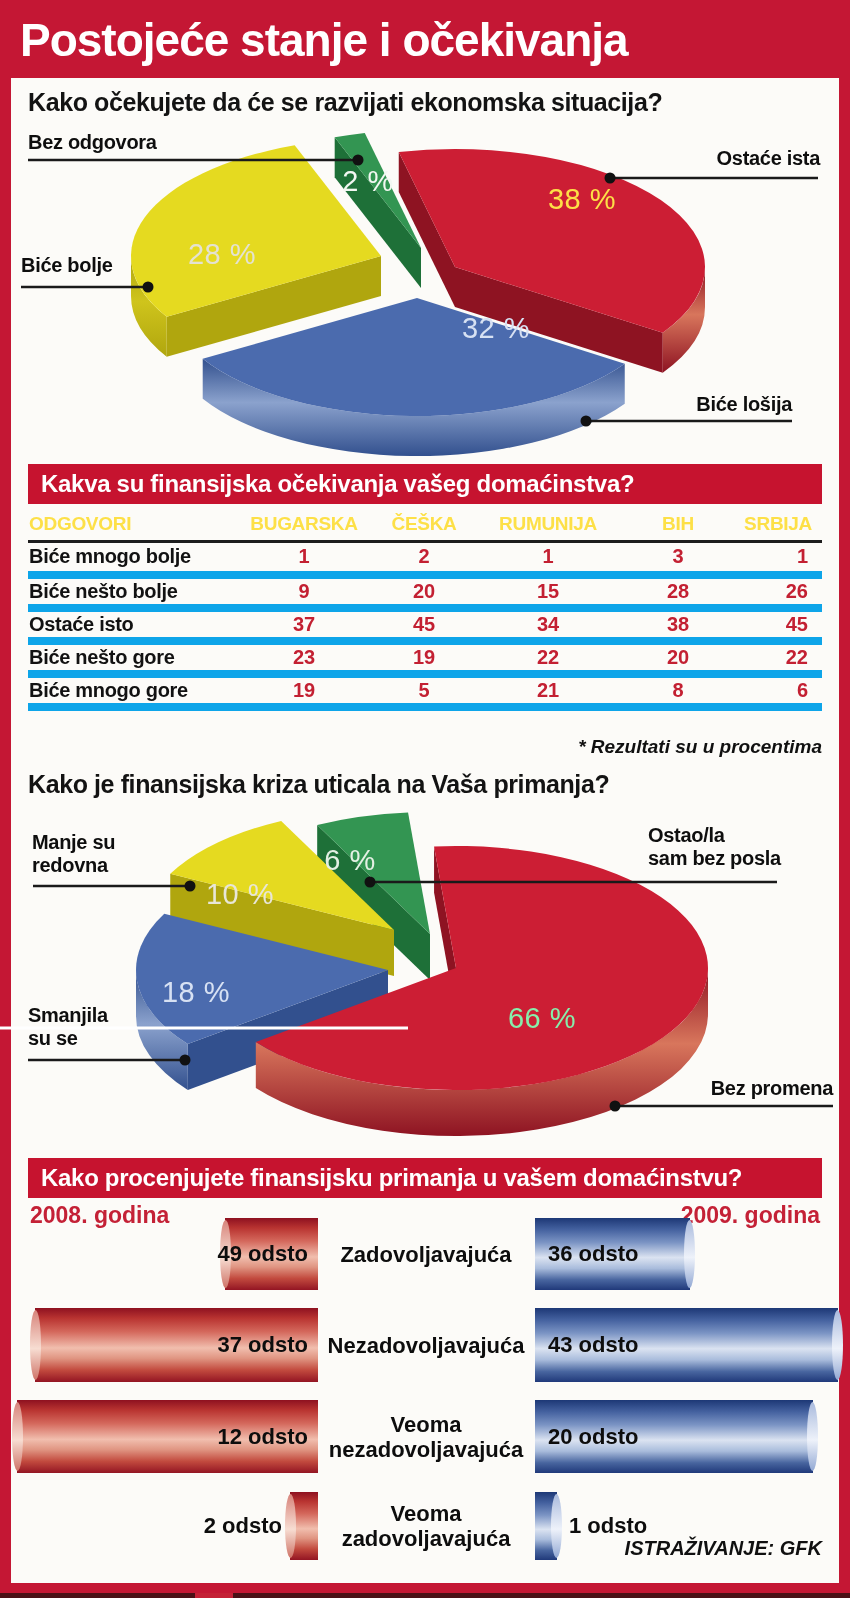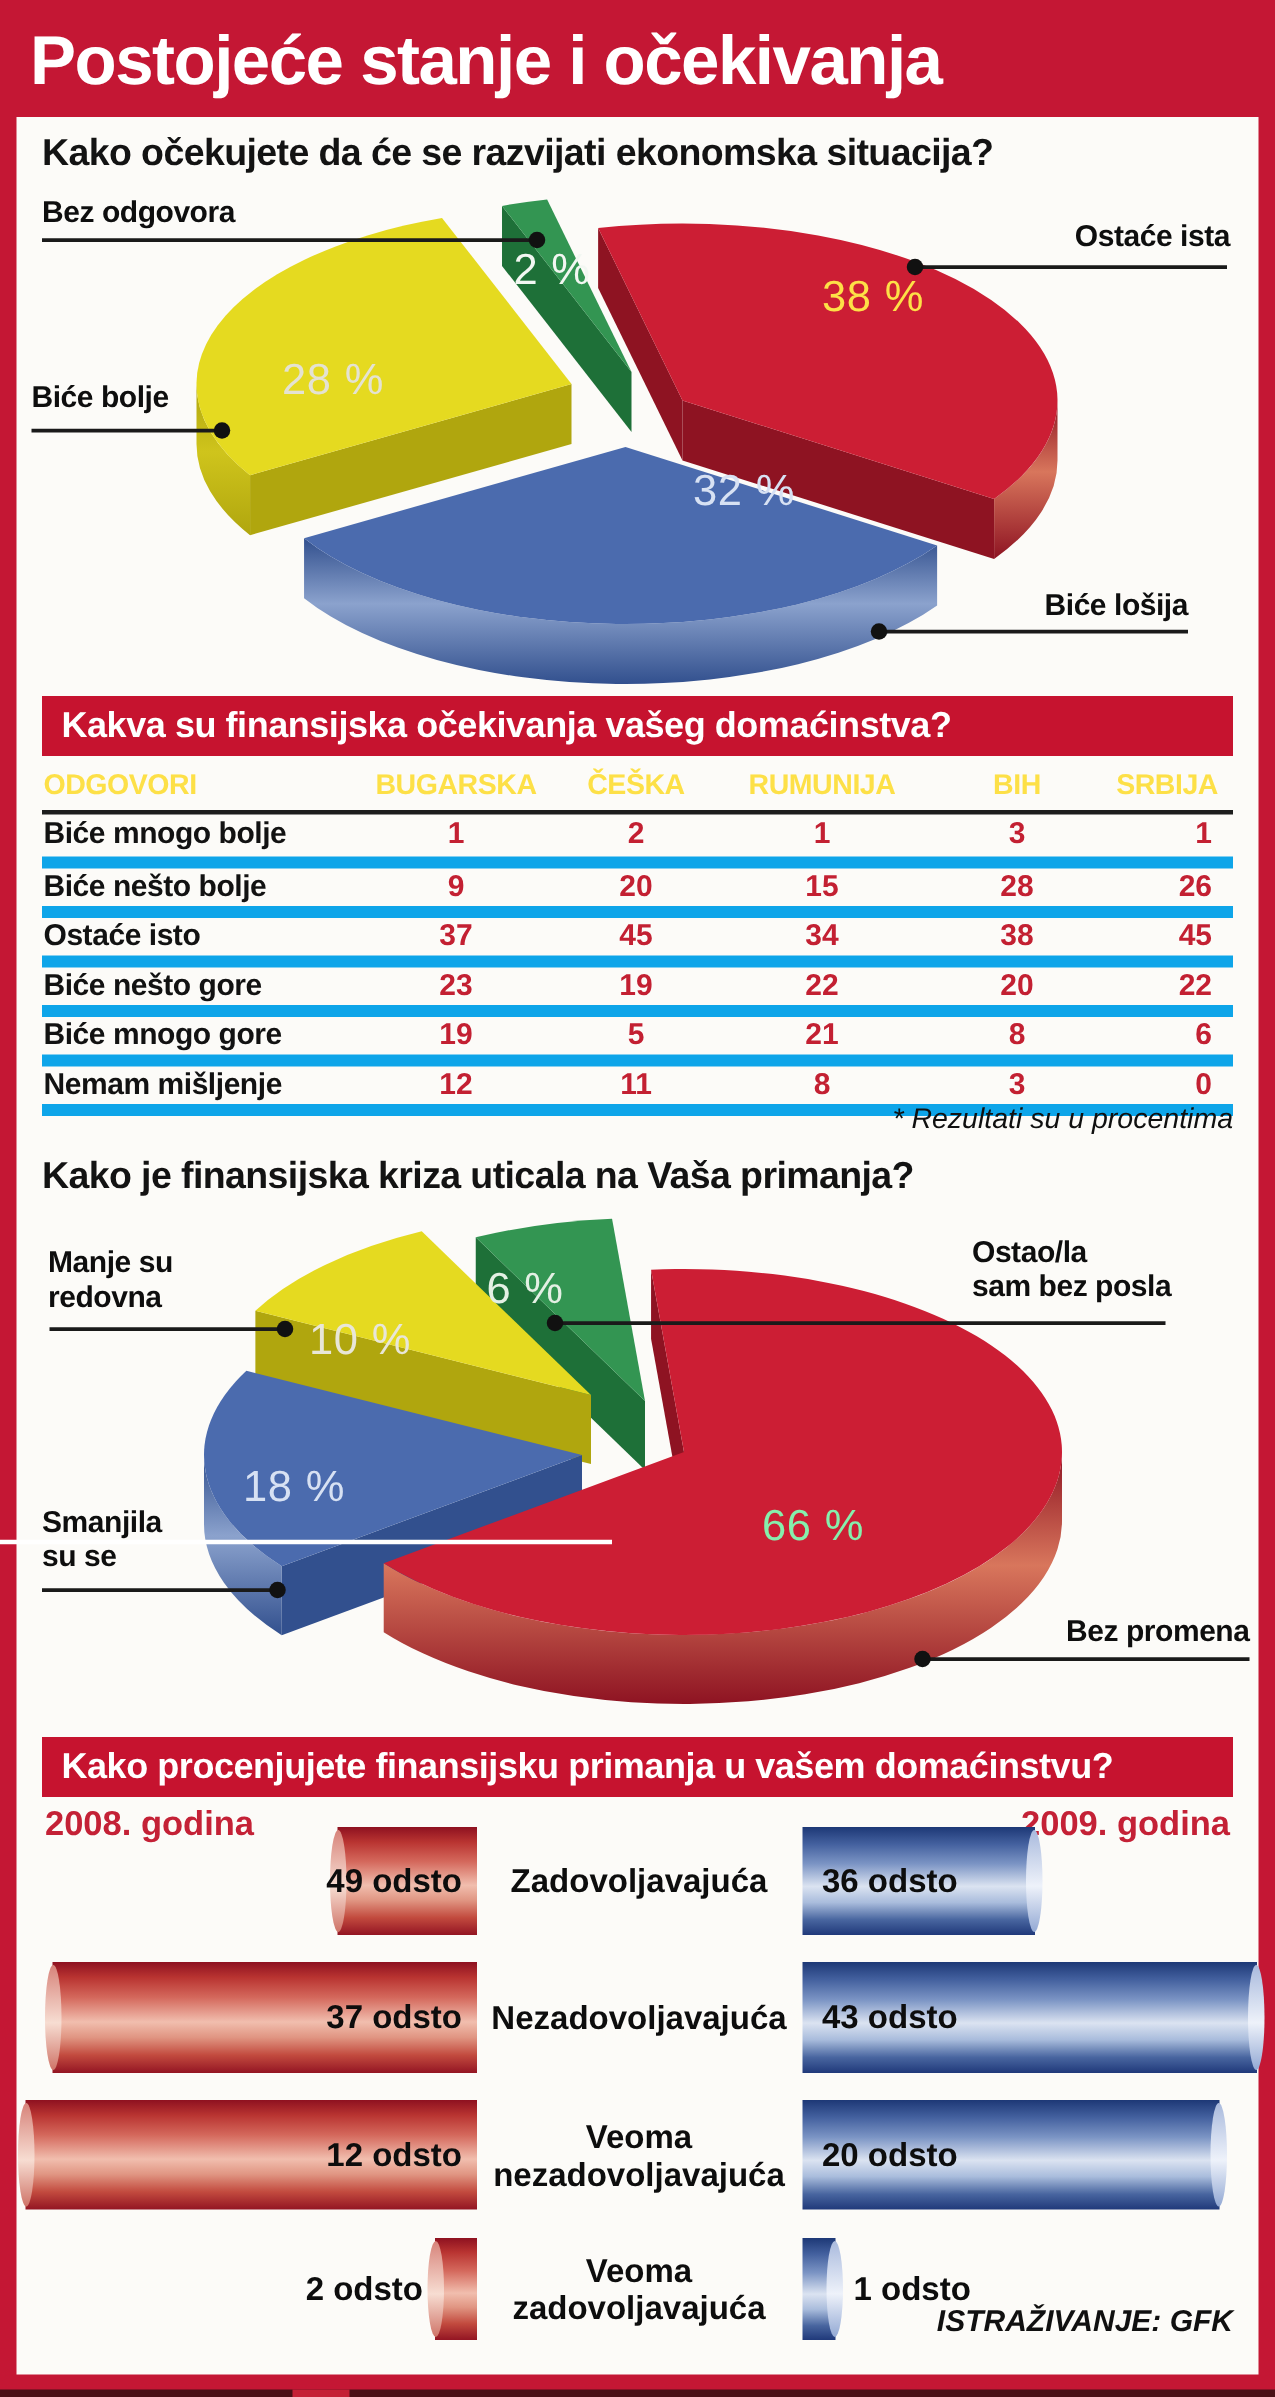--- a/index.html
+++ b/index.html
@@ -23,21 +23,21 @@
   .table-wrap{position:absolute;left:28px;top:508px;width:794px;z-index:3;}
   .table-wrap table{width:100%;border-collapse:collapse;table-layout:fixed;}
   .table-wrap thead th{font-size:19px;font-weight:bold;color:#fde047;border-bottom:3px solid #1d1d1d;
         height:30px;text-align:center;letter-spacing:-0.3px;}
   .table-wrap thead th:first-child{text-align:left;}
   .table-wrap thead th:last-child{text-align:right;padding-right:10px;}
   .table-wrap tbody tr{border-bottom:8px solid #0ea5e9;height:33px;}
   .table-wrap tbody th{text-align:left;font-size:20px;font-weight:bold;color:#121212;letter-spacing:-0.3px;}
   .table-wrap tbody td{text-align:center;font-size:20px;font-weight:bold;color:#c32032;}
   .table-wrap tbody td:last-child{text-align:right;padding-right:14px;}
-  .footnote{position:absolute;right:28px;top:736px;font-style:italic;font-weight:normal;font-size:19px;
+  .footnote{position:absolute;right:28px;top:736px;font-style:italic;font-weight:bold;font-size:19px;
         color:#101010;z-index:3;}
   .year-label{position:absolute;top:1202px;font-size:23px;font-weight:bold;color:#c42136;z-index:3;}
   .bar{position:absolute;z-index:3;}
   .bar-red{background:linear-gradient(180deg,#8e1120 0%,#b93431 14%,#d4685c 32%,#f1beae 54%,
         #e09582 68%,#c24a3e 84%,#931523 100%);}
   .bar-red::before{content:"";position:absolute;left:-5px;top:2px;bottom:2px;width:11px;border-radius:50%;
         background:linear-gradient(180deg,#d7837a 0%,#f7ddd2 55%,#cf7468 100%);}
   .bar-blue{background:linear-gradient(180deg,#1d3876 0%,#44619f 16%,#7b94c4 34%,#dbe3f1 55%,
         #a9bcdc 70%,#48659f 86%,#20397a 100%);}
   .bar-blue::after{content:"";position:absolute;right:-5px;top:2px;bottom:2px;width:11px;border-radius:50%;
@@ -209,28 +209,20 @@
             <td>22</td>
           </tr>
           <tr>
             <th>Biće mnogo gore</th>
             <td>19</td>
             <td>5</td>
             <td>21</td>
             <td>8</td>
             <td>6</td>
           </tr>
-          <tr>
-            <th>Nemam mišljenje</th>
-            <td>12</td>
-            <td>11</td>
-            <td>8</td>
-            <td>3</td>
-            <td>0</td>
-          </tr>
         </tbody>
     </table>
   </div>
   <div class="footnote">* Rezultati su u procentima</div>
 
   <div class="q-heading" style="top:770px;">Kako je finansijska kriza uticala na Vaša primanja?</div>
 
   <div class="pie-label" style="left:32px;top:831px;">
     <span>Manje su</span>
     <span>redovna</span>

